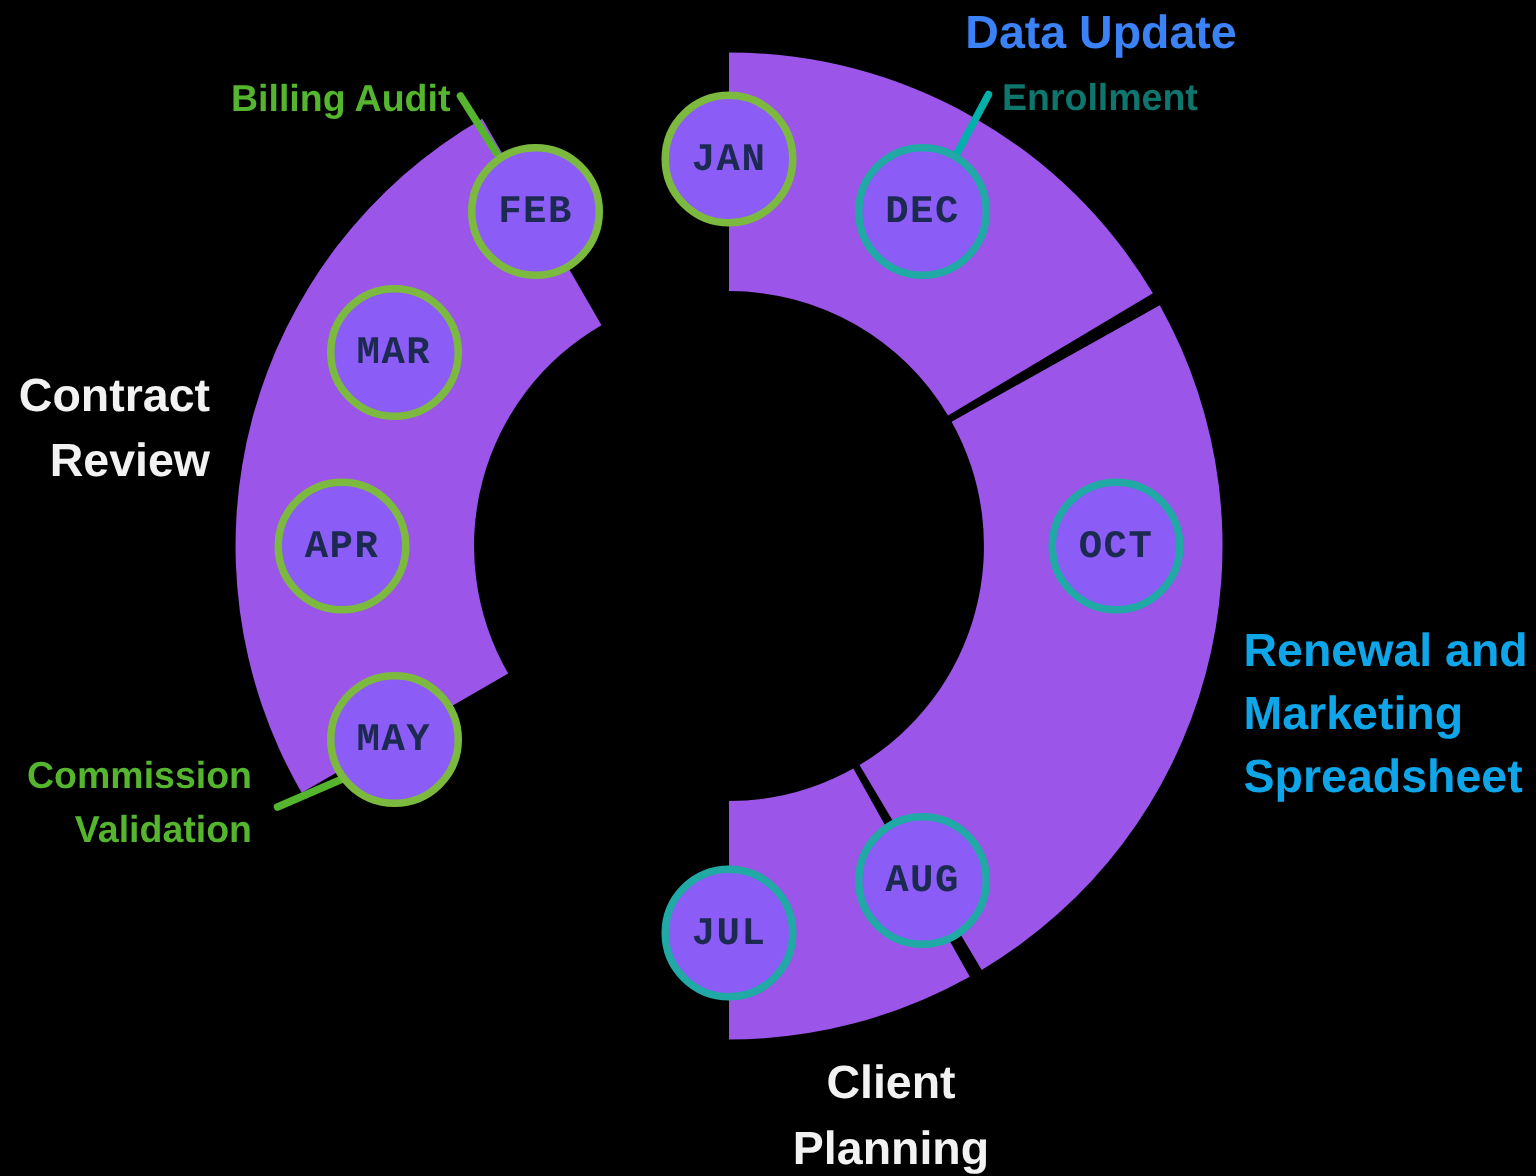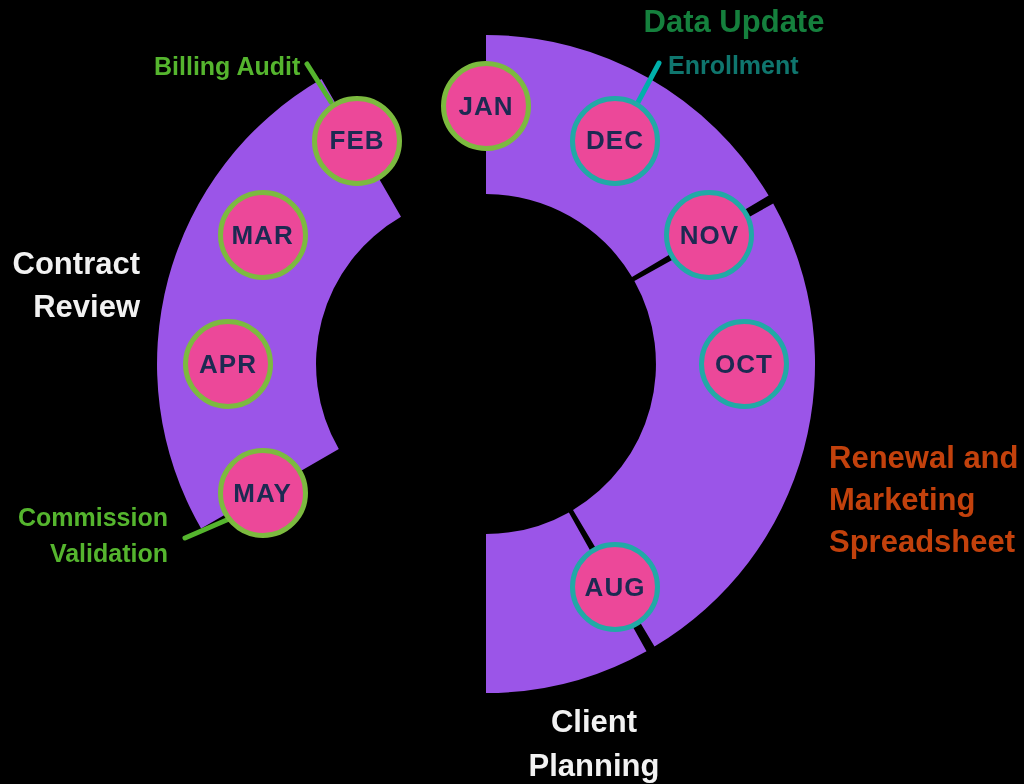--- a/index.html
+++ b/index.html
@@ -10,23 +10,24 @@
     overflow:hidden;
     font-family:"Liberation Sans", sans-serif;
   }
   #ring-svg{position:absolute;left:0;top:0;z-index:1;}
   #month-layer{position:absolute;left:0;top:0;width:100%;height:100%;z-index:2;}
   .month-circle{
     position:absolute;
     width:80px;height:80px;
     border-radius:50%;
     border:5px solid #999;
-    background:#ec4899;
+    background:#8b5cf6;
     display:flex;align-items:center;justify-content:center;
     box-sizing:content-box;
+    font-family:Liberation Mono, monospace;
   }
   .month-circle span{
     font-size:26px;font-weight:800;letter-spacing:1px;color:#1c2a52;
   }
   .label{position:absolute;z-index:3;font-weight:800;white-space:nowrap;}
   .lbl-data-update{left:734px;top:4px;transform:translateX(-50%);font-size:31px;}
   .lbl-enrollment{left:668px;top:51px;font-size:25px;}
   .lbl-billing-audit{left:154px;top:52px;font-size:25px;}
   .lbl-contract-review{right:884px;top:242px;font-size:31px;line-height:43px;text-align:right;}
   .lbl-commission{right:856px;top:499px;font-size:25px;line-height:36px;text-align:right;}
@@ -57,51 +58,51 @@
       </div>
       <div class="month-circle" style="left: 217.565px; top: 190px; border-color: rgb(124, 186, 63);">
         <span>MAR</span>
       </div>
       <div class="month-circle" style="left: 183px; top: 319px; border-color: rgb(124, 186, 63);">
         <span>APR</span>
       </div>
       <div class="month-circle" style="left: 217.565px; top: 448px; border-color: rgb(124, 186, 63);">
         <span>MAY</span>
       </div>
+      <div class="month-circle" style="left: 441px; top: 577px; border-color: rgb(33, 169, 166);">
+        <span>JUL</span>
+      </div>
       <div class="month-circle" style="left: 570px; top: 542.435px; border-color: rgb(33, 169, 166);">
         <span>AUG</span>
       </div>
       <div class="month-circle" style="left: 699px; top: 319px; border-color: rgb(33, 169, 166);">
         <span>OCT</span>
       </div>
-      <div class="month-circle" style="left: 664.435px; top: 190px; border-color: rgb(33, 169, 166);">
-        <span>NOV</span>
-      </div>
       <div class="month-circle" style="left: 570px; top: 95.5654px; border-color: rgb(33, 169, 166);">
         <span>DEC</span>
       </div>
     </div>
 
-  <div class="label lbl-data-update" style="color: #15803d;">Data Update</div>
+  <div class="label lbl-data-update" style="color: #3b82f6;">Data Update</div>
 
   <div class="label lbl-enrollment" style="color: #0f766e;">Enrollment</div>
 
   <div class="label lbl-billing-audit" style="color: rgb(85, 181, 46);">Billing Audit</div>
 
   <div class="label lbl-contract-review" style="color: rgb(242, 242, 242);">
     <div>Contract</div>
     <div>Review</div>
   </div>
 
   <div class="label lbl-commission" style="color: rgb(85, 181, 46);">
     <div>Commission</div>
     <div>Validation</div>
   </div>
 
-  <div class="label lbl-renewal" style="color: #c2410c; margin-top: 24px;">
+  <div class="label lbl-renewal" style="color: #0ea5e9;">
     <div>Renewal and</div>
     <div>Marketing</div>
     <div>Spreadsheet</div>
   </div>
 
   <div class="label lbl-client" style="color: rgb(242, 242, 242);">
     <div>Client</div>
     <div>Planning</div>
   </div>
 

